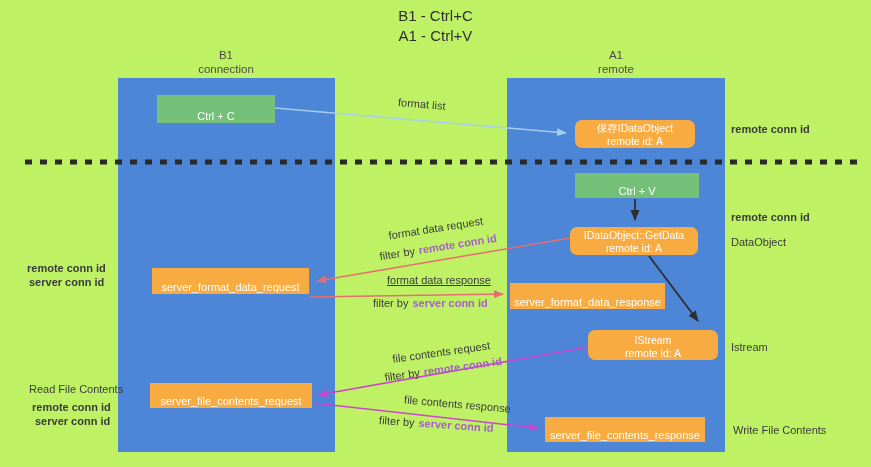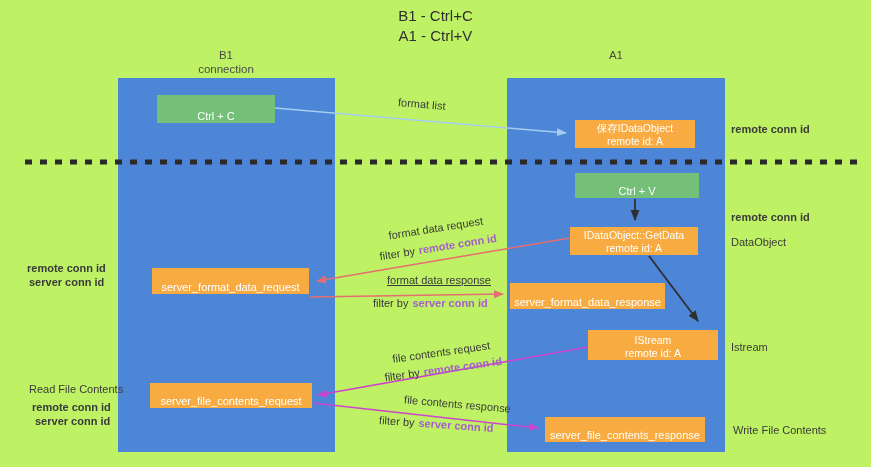--- a/index.html
+++ b/index.html
@@ -17,21 +17,21 @@
   .lane-header-left  { left:156px; top:49px; width:140px; }
   .lane-header-right { left:546px; top:49px; width:140px; }
 
   svg.overlay { position:absolute; left:0; top:0; z-index:2; pointer-events:none; }
 
   .box { position:absolute; z-index:3; display:flex; flex-direction:column;
          align-items:center; justify-content:flex-end; text-align:center;
          color:#fff; font-size:11px; line-height:1.3; white-space:nowrap; }
   .box-green  { background:#74c078; }
   .box-orange { background:#f8ab40; }
-  .two-line { font-size:10.5px; line-height:1.25; }
+  .two-line { font-size:10.5px; line-height:1.25;border-radius:7px; }
 
   .n-ctrl-c   { left:157px; top:95px;  width:118px; height:28px; }
   .n-save     { left:575px; top:120px; width:120px; height:28px; }
   .n-ctrl-v   { left:575px; top:173px; width:124px; height:25px; }
   .n-getdata  { left:570px; top:227px; width:128px; height:28px; }
   .n-req1     { left:152px; top:268px; width:157px; height:26px; }
   .n-resp1    { left:510px; top:283px; width:155px; height:26px; }
   .n-istream  { left:588px; top:330px; width:130px; height:30px; }
   .n-req2     { left:150px; top:383px; width:162px; height:25px; }
   .n-resp2    { left:545px; top:417px; width:160px; height:25px; }
@@ -72,20 +72,21 @@
     <div>B1 - Ctrl+C</div>
     <div>A1 - Ctrl+V</div>
   </div>
 
   <div class="lane-header lane-header-left">
     <div>B1</div>
     <div>connection</div>
   </div>
   <div class="lane-header lane-header-right">
     <div>A1</div>
+    <div>remote</div>
   </div>
 
   <div class="lane lane-left"></div>
   <div class="lane lane-right"></div>
 
   <svg class="overlay" width="871" height="467" viewBox="0 0 871 467">
     <defs>
       <marker id="ah-blue" markerUnits="userSpaceOnUse" markerWidth="11" markerHeight="9" refX="9" refY="4" orient="auto">
           <path d="M0,0 L10,4 L0,8 Z" fill="#a6cdf0"></path>
         </marker>

